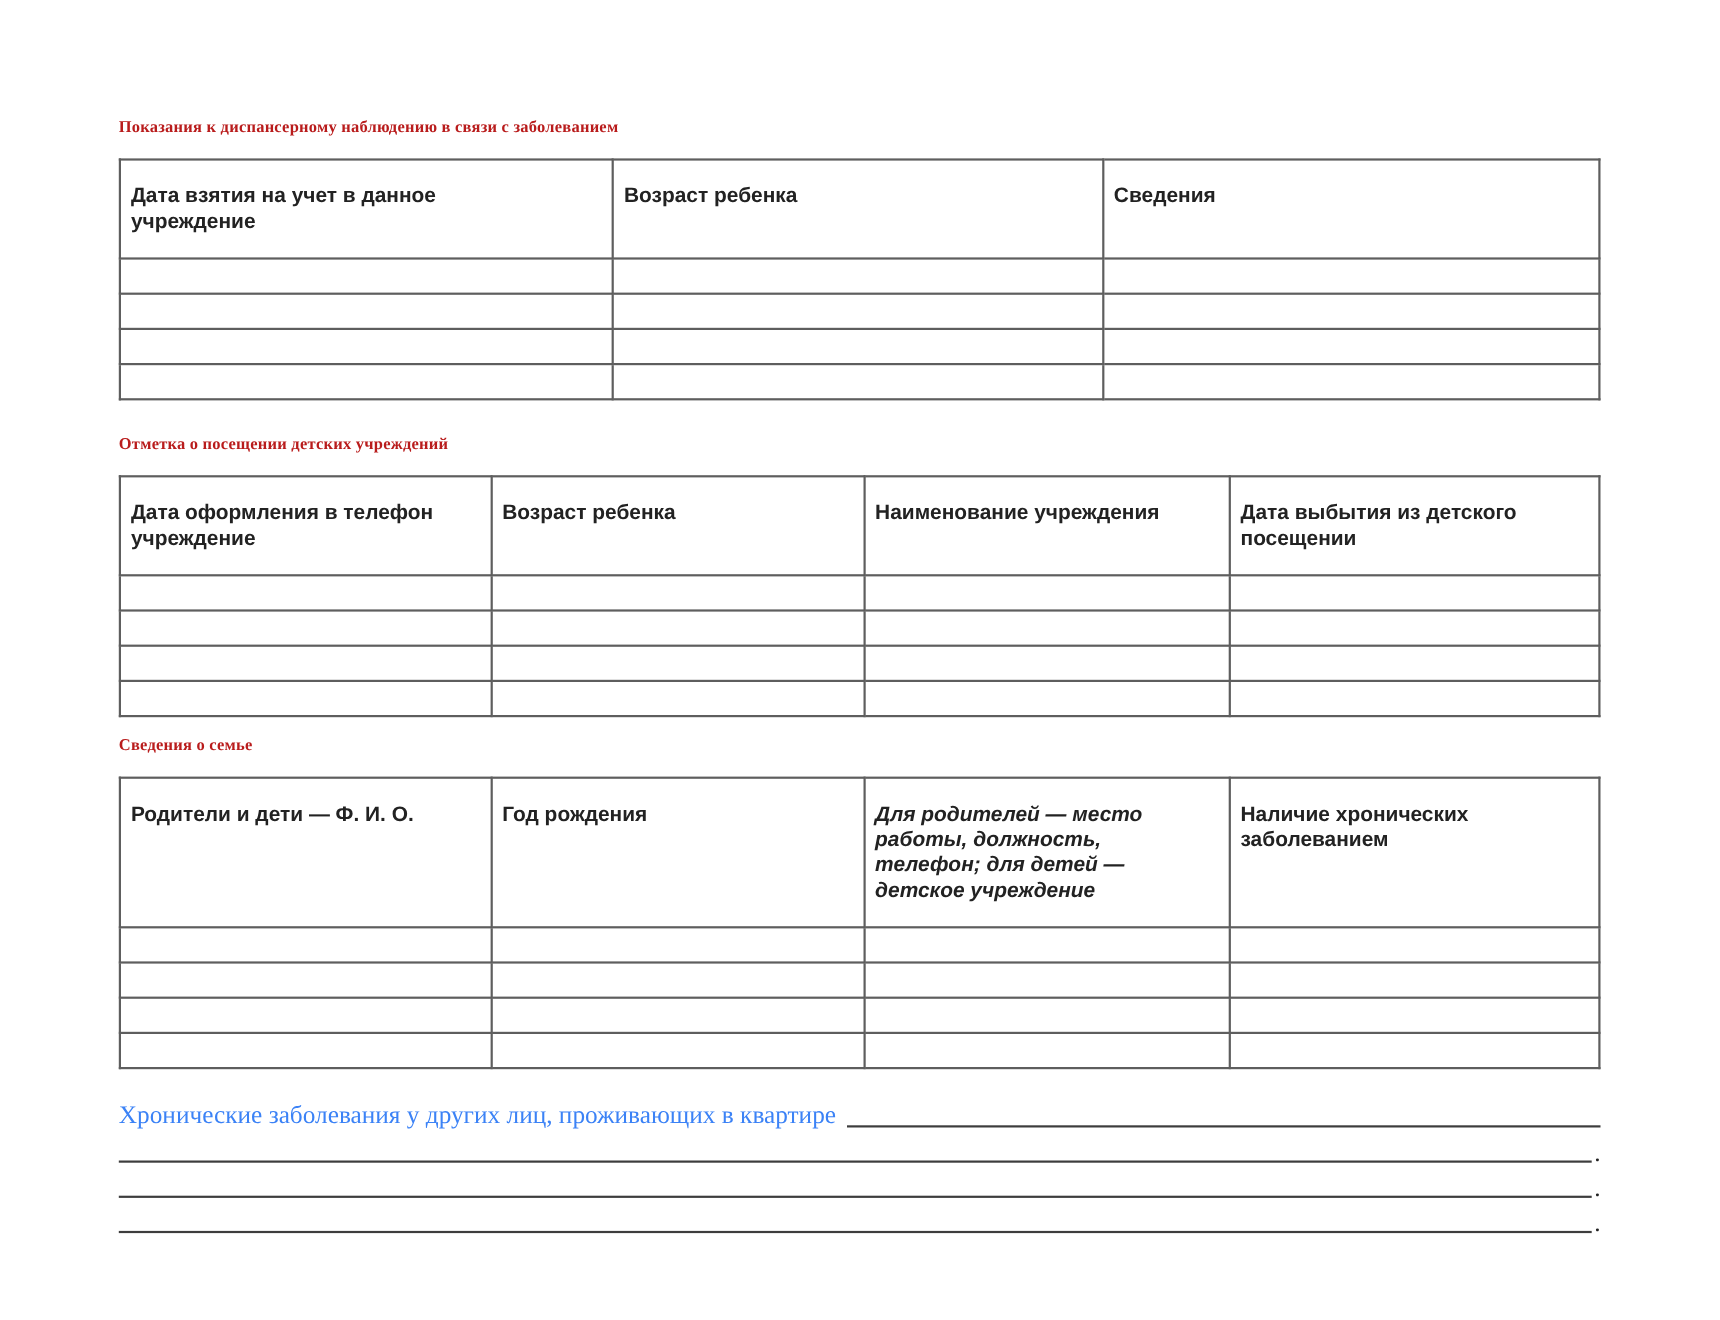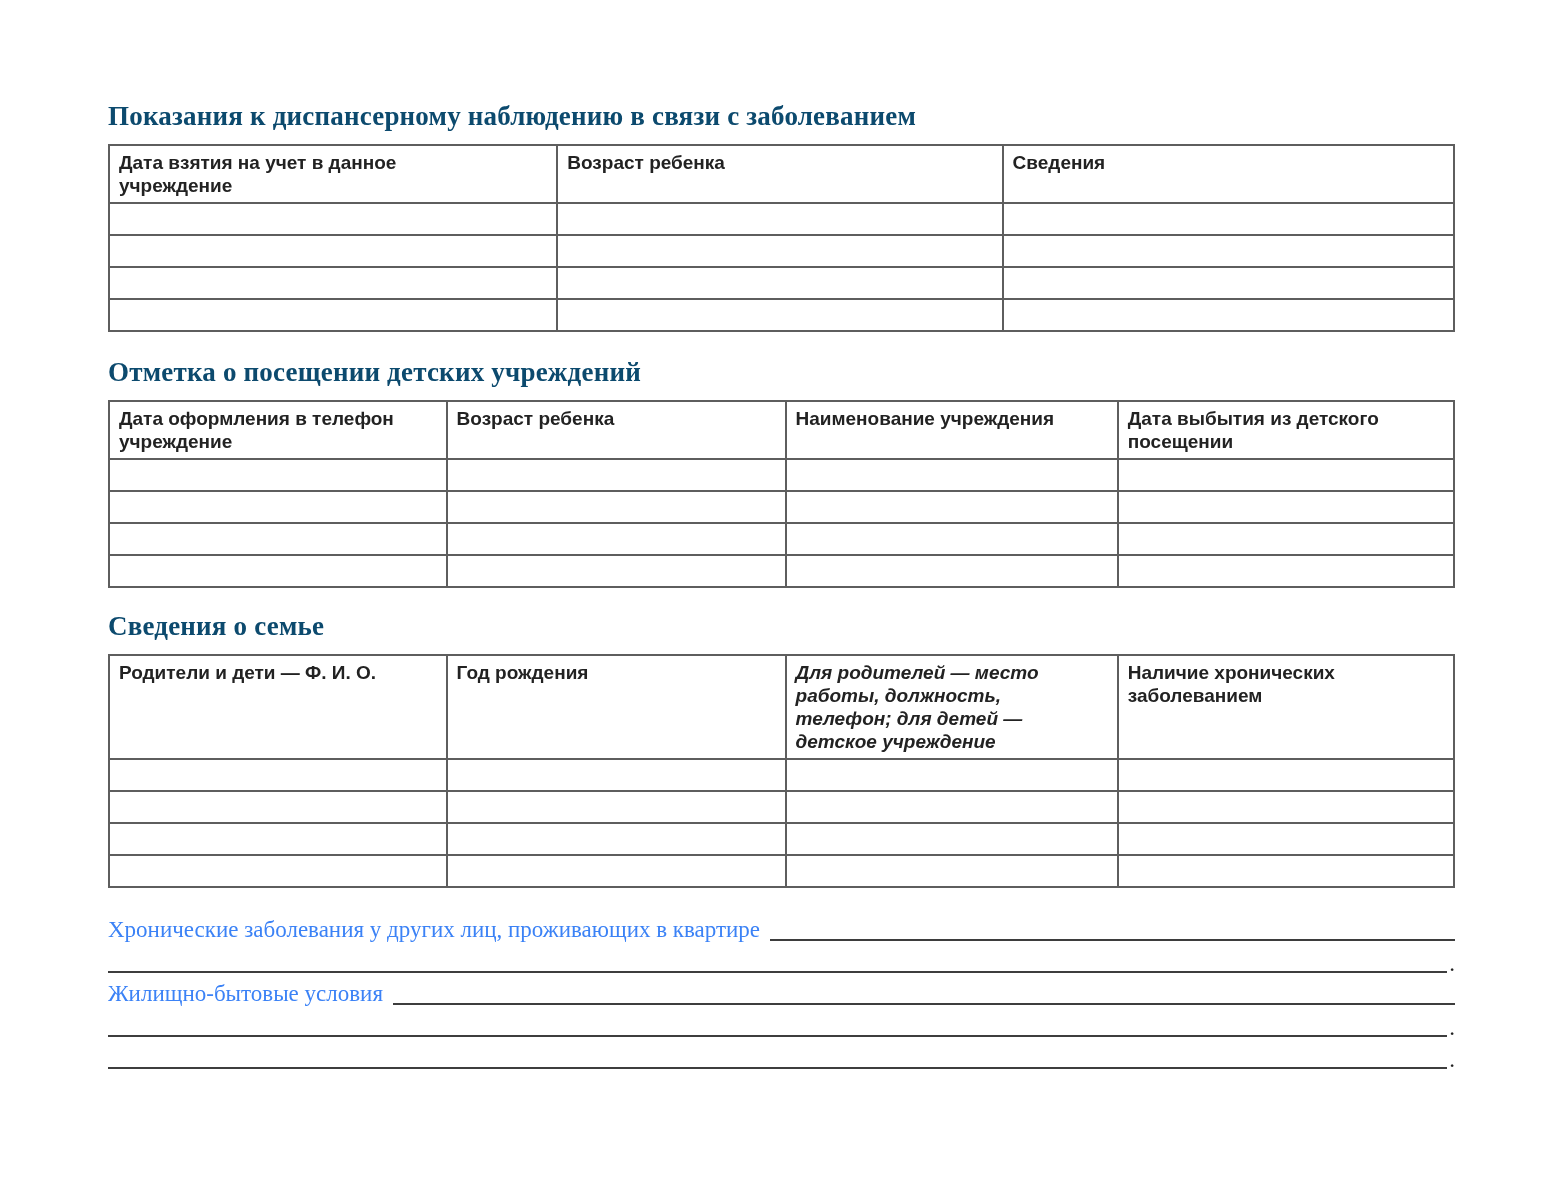--- a/index.html
+++ b/index.html
@@ -16,47 +16,47 @@
   }
   .page {
     box-sizing: border-box;
     width: 1564px;
     height: 1200px;
     padding: 103px 109px 0 108px;
   }
   .section-title {
     font-family: "Liberation Serif", serif;
     font-weight: 700;
-    font-size: 27px;
+    font-size: 15px;
     line-height: 26px;
     letter-spacing: 0.2px;
-    color: #0c4a6e;
+    color: #b91c1c;
     margin: 0 0 15px 0;
   }
   .section-title.mt2 { margin-top: 27px; }
-  .section-title.mt3 { margin-top: 25px; margin-bottom: 15px; font-family: Liberation Serif, serif; }
+  .section-title.mt3 { margin-top: 13px; margin-bottom: 15px; font-family: Liberation Serif, serif; }
 
   table.form {
     width: 100%;
     border-collapse: collapse;
     table-layout: fixed;
     border: 2px solid #4c4c4c;
   }
   table.form th, table.form td {
     border: 2px solid #5e5e5e;
   }
   table.form th {
     font-family: "Liberation Sans", sans-serif;
     font-weight: 700;
     font-size: 19px;
     line-height: 23px;
     color: #222222;
     text-align: left;
     vertical-align: top;
-    padding: 5px 9px;
+    padding: 21px 9px;
   }
   table.t1 thead tr, table.t2 thead tr { height: 50px; }
   table.t3 thead tr { height: 96px; }
   table.form td.blank { height: 28px; }
   .wrap-narrow { display: inline-block; max-width: 330px; }
   .wrap-mid    { display: inline-block; max-width: 300px; font-style: italic; }
 
   .fill-area { margin-top: 24px; }
   .fill-row {
     display: flex;
@@ -228,24 +228,20 @@
 
     <div class="fill-row">
       <span class="fill-label">Хронические заболевания у других лиц, проживающих в квартире</span>
       <span class="fill-rule"></span>
     </div>
     <div class="fill-row cont">
       <span class="fill-rule"></span>
       <span class="end-mark">.</span>
     </div>
 
-    <div class="fill-row">
-      <span class="fill-label">Жилищно-бытовые условия</span>
-      <span class="fill-rule"></span>
-    </div>
     <div class="fill-row cont">
       <span class="fill-rule"></span>
       <span class="end-mark">.</span>
     </div>
 
     <div class="fill-row cont">
       <span class="fill-rule"></span>
       <span class="end-mark">.</span>
     </div>
 

